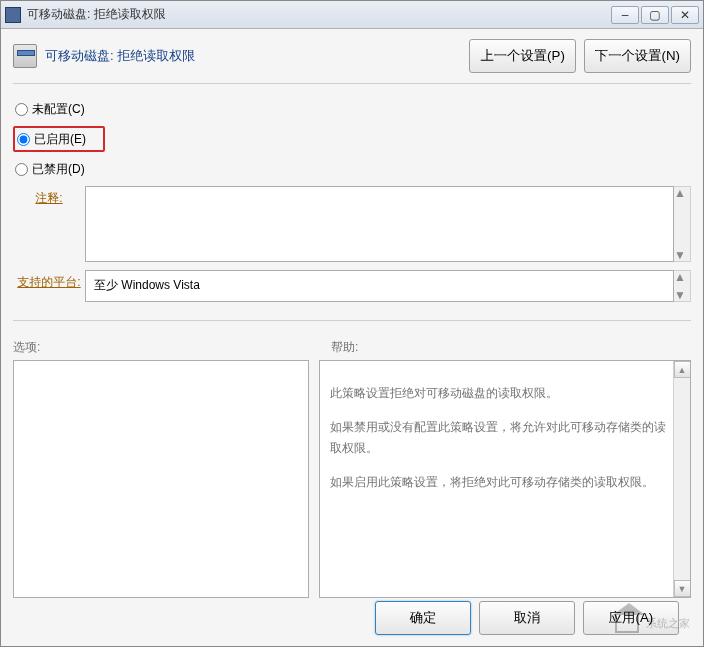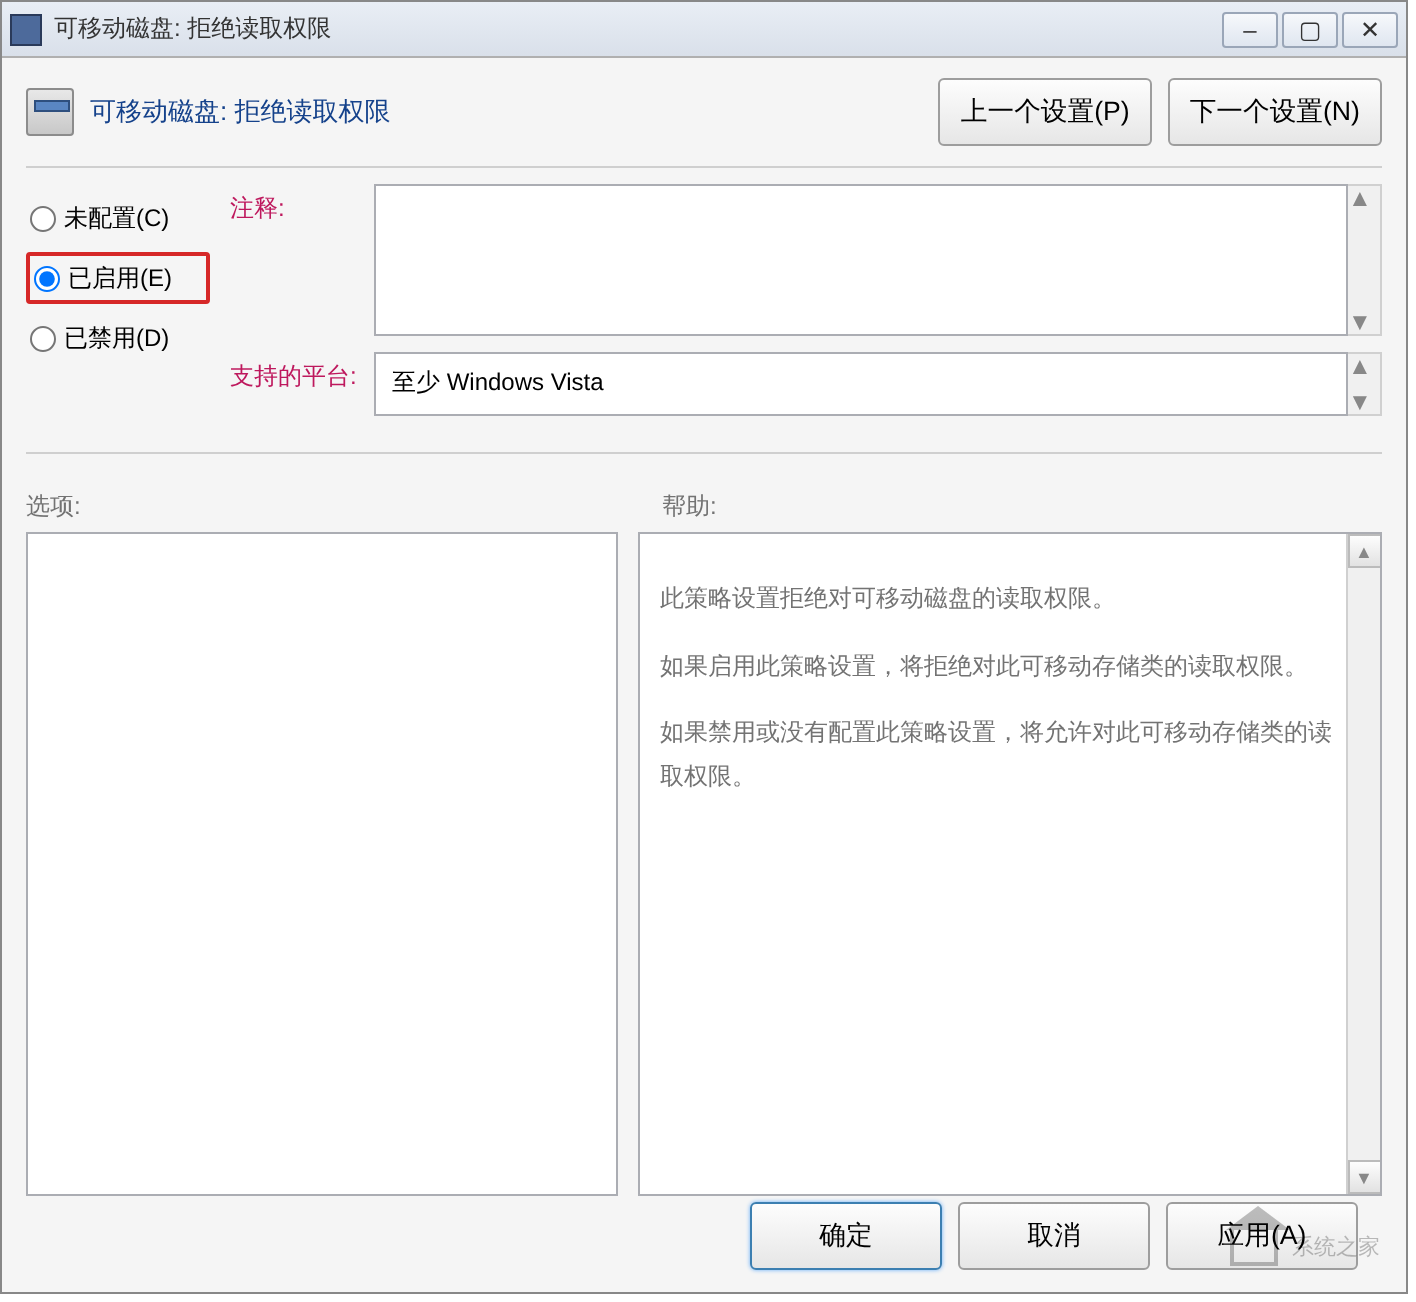--- a/index.html
+++ b/index.html
@@ -95,21 +95,21 @@
   }
   .btn.primary {
     border-color: #3c7fb1;
     box-shadow: 0 0 2px #67aef9;
   }
   hr.sep {
     border: none; border-top: 1px solid #cfcfcf; margin: 10px 0 8px 0;
   }
   .upper-grid {
     display: flex;
-    gap: 10px;
+    flex-direction: column;
   }
   .radios {
     width: 92px;
     padding-top: 4px;
   }
   .radio-row {
     display: flex; align-items: center;
     height: 26px;
     margin-bottom: 4px;
     padding-left: 2px;
@@ -122,22 +122,23 @@
   .fields {
     flex: 1;
   }
   .field-row {
     display: flex;
     margin-bottom: 8px;
   }
   .field-label {
     width: 72px;
     padding-top: 4px;
-    text-align: left;
-    color: #be185d;
+    text-align: center;
+    color: #a16207;
+    text-decoration: underline;
   }
   .textarea {
     flex: 1;
     height: 76px;
     border: 1px solid #abadb3;
     background: #fff;
     resize: none;
     padding: 4px;
     font-family: inherit;
     font-size: 12px;
@@ -302,22 +303,22 @@
     <div class="mid-labels">
       <div class="lbl" style="flex:0 0 306px">选项:</div>
       <div class="lbl">帮助:</div>
     </div>
 
     <div class="panels">
       <div class="panel options"></div>
       <div class="panel">
         <div class="help-body">
           <p>此策略设置拒绝对可移动磁盘的读取权限。</p>
+          <p>如果禁用或没有配置此策略设置，将允许对此可移动存储类的读取权限。</p>
           <p>如果启用此策略设置，将拒绝对此可移动存储类的读取权限。</p>
-          <p>如果禁用或没有配置此策略设置，将允许对此可移动存储类的读取权限。</p>
         </div>
         <div class="vscroll">
           <div class="arrow">▲</div>
           <div class="arrow">▼</div>
         </div>
       </div>
     </div>
 
     <div class="footer">
       <button class="btn primary">确定</button>

